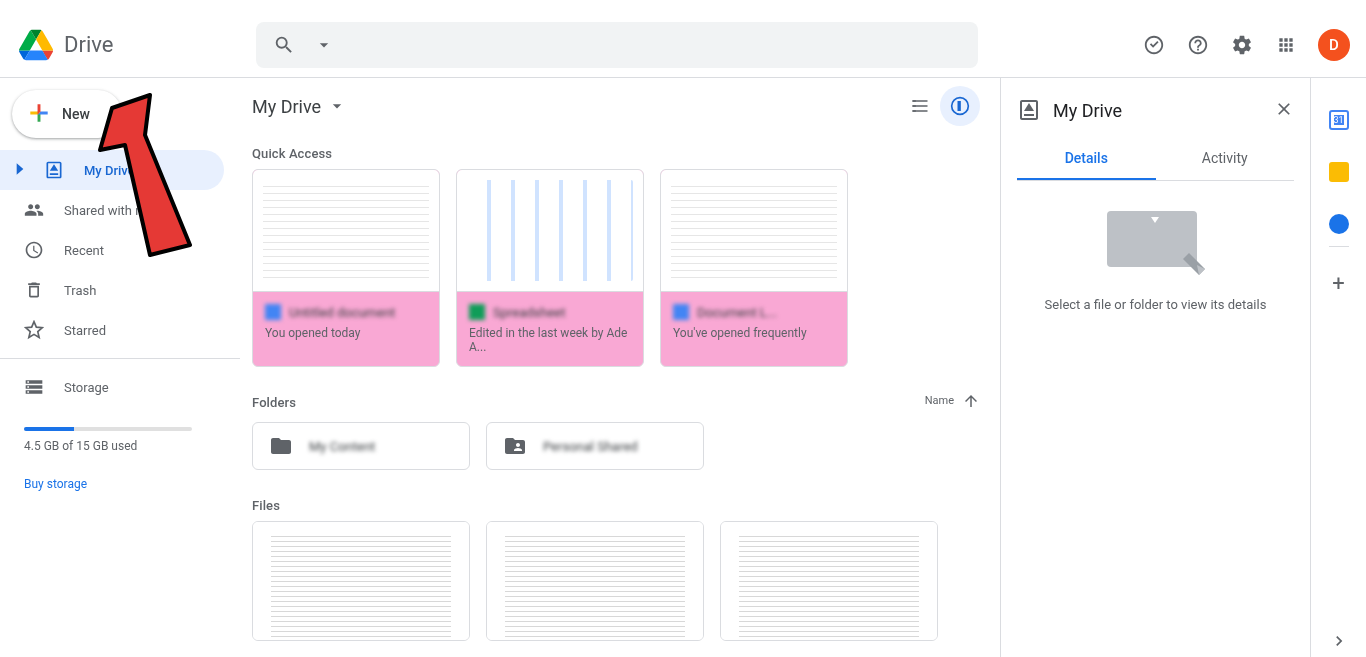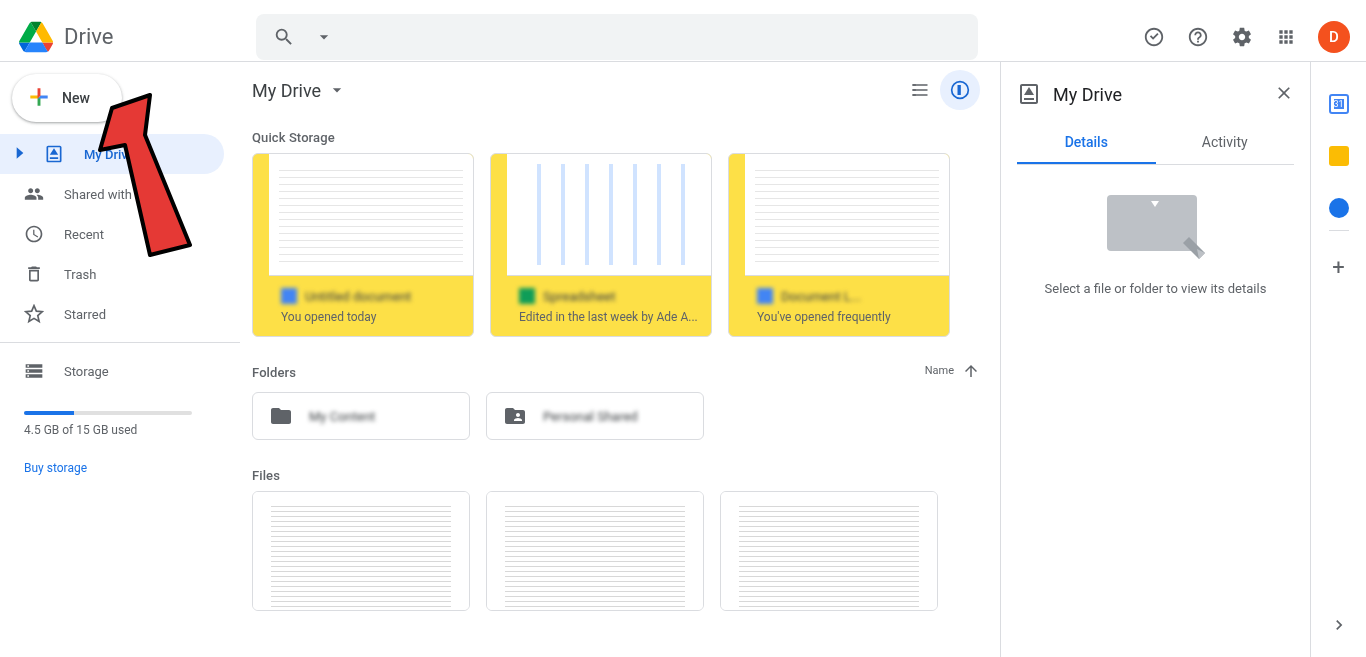--- a/index.html
+++ b/index.html
@@ -1,19 +1,19 @@
 <!DOCTYPE html>
 <html><head>
 <meta charset="utf-8">
 <style>
 * { margin: 0; padding: 0; box-sizing: border-box; font-family: "Google Sans", Roboto, Arial, sans-serif; }
 body { background: #fff; color: #3c4043; overflow: hidden; width: 1366px; height: 657px; }
 
 
-.header { display: flex; align-items: center; height: 62px; padding: 12px 8px 0 16px; border-bottom: 1px solid #dadce0; }
+.header { display: flex; align-items: center; height: 78px; padding: 12px 8px 0 16px; border-bottom: 1px solid #dadce0; }
 .logo-group { display: flex; align-items: center; gap: 8px; width: 240px; }
 .drive-logo { width: 40px; height: 40px; display: flex; align-items: center; justify-content: center; }
 .drive-logo svg { width: 34px; height: 34px; }
 .logo-text { font-size: 22px; color: #5f6368; }
 
 .search-bar { flex: 0 0 722px; height: 46px; background: #f1f3f4; border-radius: 8px; display: flex; align-items: center; padding: 0 8px; }
 .search-icon-btn { width: 40px; height: 40px; border-radius: 50%; display: flex; align-items: center; justify-content: center; border: none; background: none; cursor: pointer; }
 .search-input { flex: 1; border: none; background: none; font-size: 16px; color: #5f6368; outline: none; }
 .search-dropdown { width: 40px; height: 40px; border-radius: 50%; display: flex; align-items: center; justify-content: center; border: none; background: none; cursor: pointer; }
 
@@ -49,21 +49,21 @@
 .breadcrumb-row { display: flex; align-items: center; padding: 8px 12px; }
 .breadcrumb { font-size: 18px; color: #3c4043; display: flex; align-items: center; gap: 6px; cursor: pointer; }
 .breadcrumb svg { width: 20px; height: 20px; fill: #5f6368; }
 .breadcrumb-spacer { flex: 1; }
 .view-btn { width: 40px; height: 40px; border-radius: 50%; background: none; border: none; cursor: pointer; display: flex; align-items: center; justify-content: center; color: #5f6368; }
 .view-btn.active-info { background: #e8f0fe; color: #1967d2; }
 
 .section-label { font-size: 13px; color: #5f6368; font-weight: 500; padding: 12px 12px 8px; letter-spacing: .1px; }
 
 .qa-row, .folder-row, .file-row { display: flex; gap: 16px; padding: 0 12px 16px; }
-.qa-card { width: 222px; border: 1px solid #dadce0; border-radius: 6px; overflow: hidden; cursor: pointer; background: #fde047; padding-left: 16px; }
+.qa-card { width: 188px; border: 1px solid #dadce0; border-radius: 6px; overflow: hidden; cursor: pointer; background: #f9a8d4; }
 .qa-thumb { height: 122px; background: #fff; border-bottom: 1px solid #dadce0; display: flex; align-items: center; justify-content: center; padding: 10px; }
 .qa-thumb .fake-doc { width: 100%; height: 100%; background: repeating-linear-gradient(#fff 0 6px, #e6e6e6 6px 7px); border-radius: 2px; filter: blur(.3px); }
 .qa-meta { padding: 12px; }
 .qa-title-row { display: flex; align-items: center; gap: 8px; font-size: 13px; color: #3c4043; filter: blur(2px); }
 .qa-sub { font-size: 12px; color: #5f6368; margin-top: 6px; filter: blur(.5px); }
 .doc-icon { width: 16px; height: 16px; display: inline-block; }
 .doc-icon.blue { background: #4285f4; }
 .doc-icon.green { background: #0f9d58; }
 
 .sort-row { display: flex; align-items: center; padding: 0 12px 4px; }
@@ -247,21 +247,21 @@
               <path d="M3 5h4v2H3zm0 6h4v2H3zm0 6h4v2H3z"></path>
             </svg>
         </button>
         <button class="view-btn active-info">
           <svg width="20" height="20" viewBox="0 0 24 24">
               <path d="M12 2C6.48 2 2 6.48 2 12s4.48 10 10 10 10-4.48 10-10S17.52 2 12 2zm0 15h-2v-6h2zm0-8h-2V7h2z" fill="none" stroke="currentColor" stroke-width="2"></path>
             </svg>
         </button>
       </div>
 
-      <div class="section-label">Quick Storage</div>
+      <div class="section-label">Quick Access</div>
       <div class="qa-row">
         <div class="qa-card">
           <div class="qa-thumb">
               <div class="fake-doc"></div>
             </div>
           <div class="qa-meta">
             <div class="qa-title-row">
                 <span class="doc-icon blue"></span>
                 <span>Untitled document</span>
               </div>

